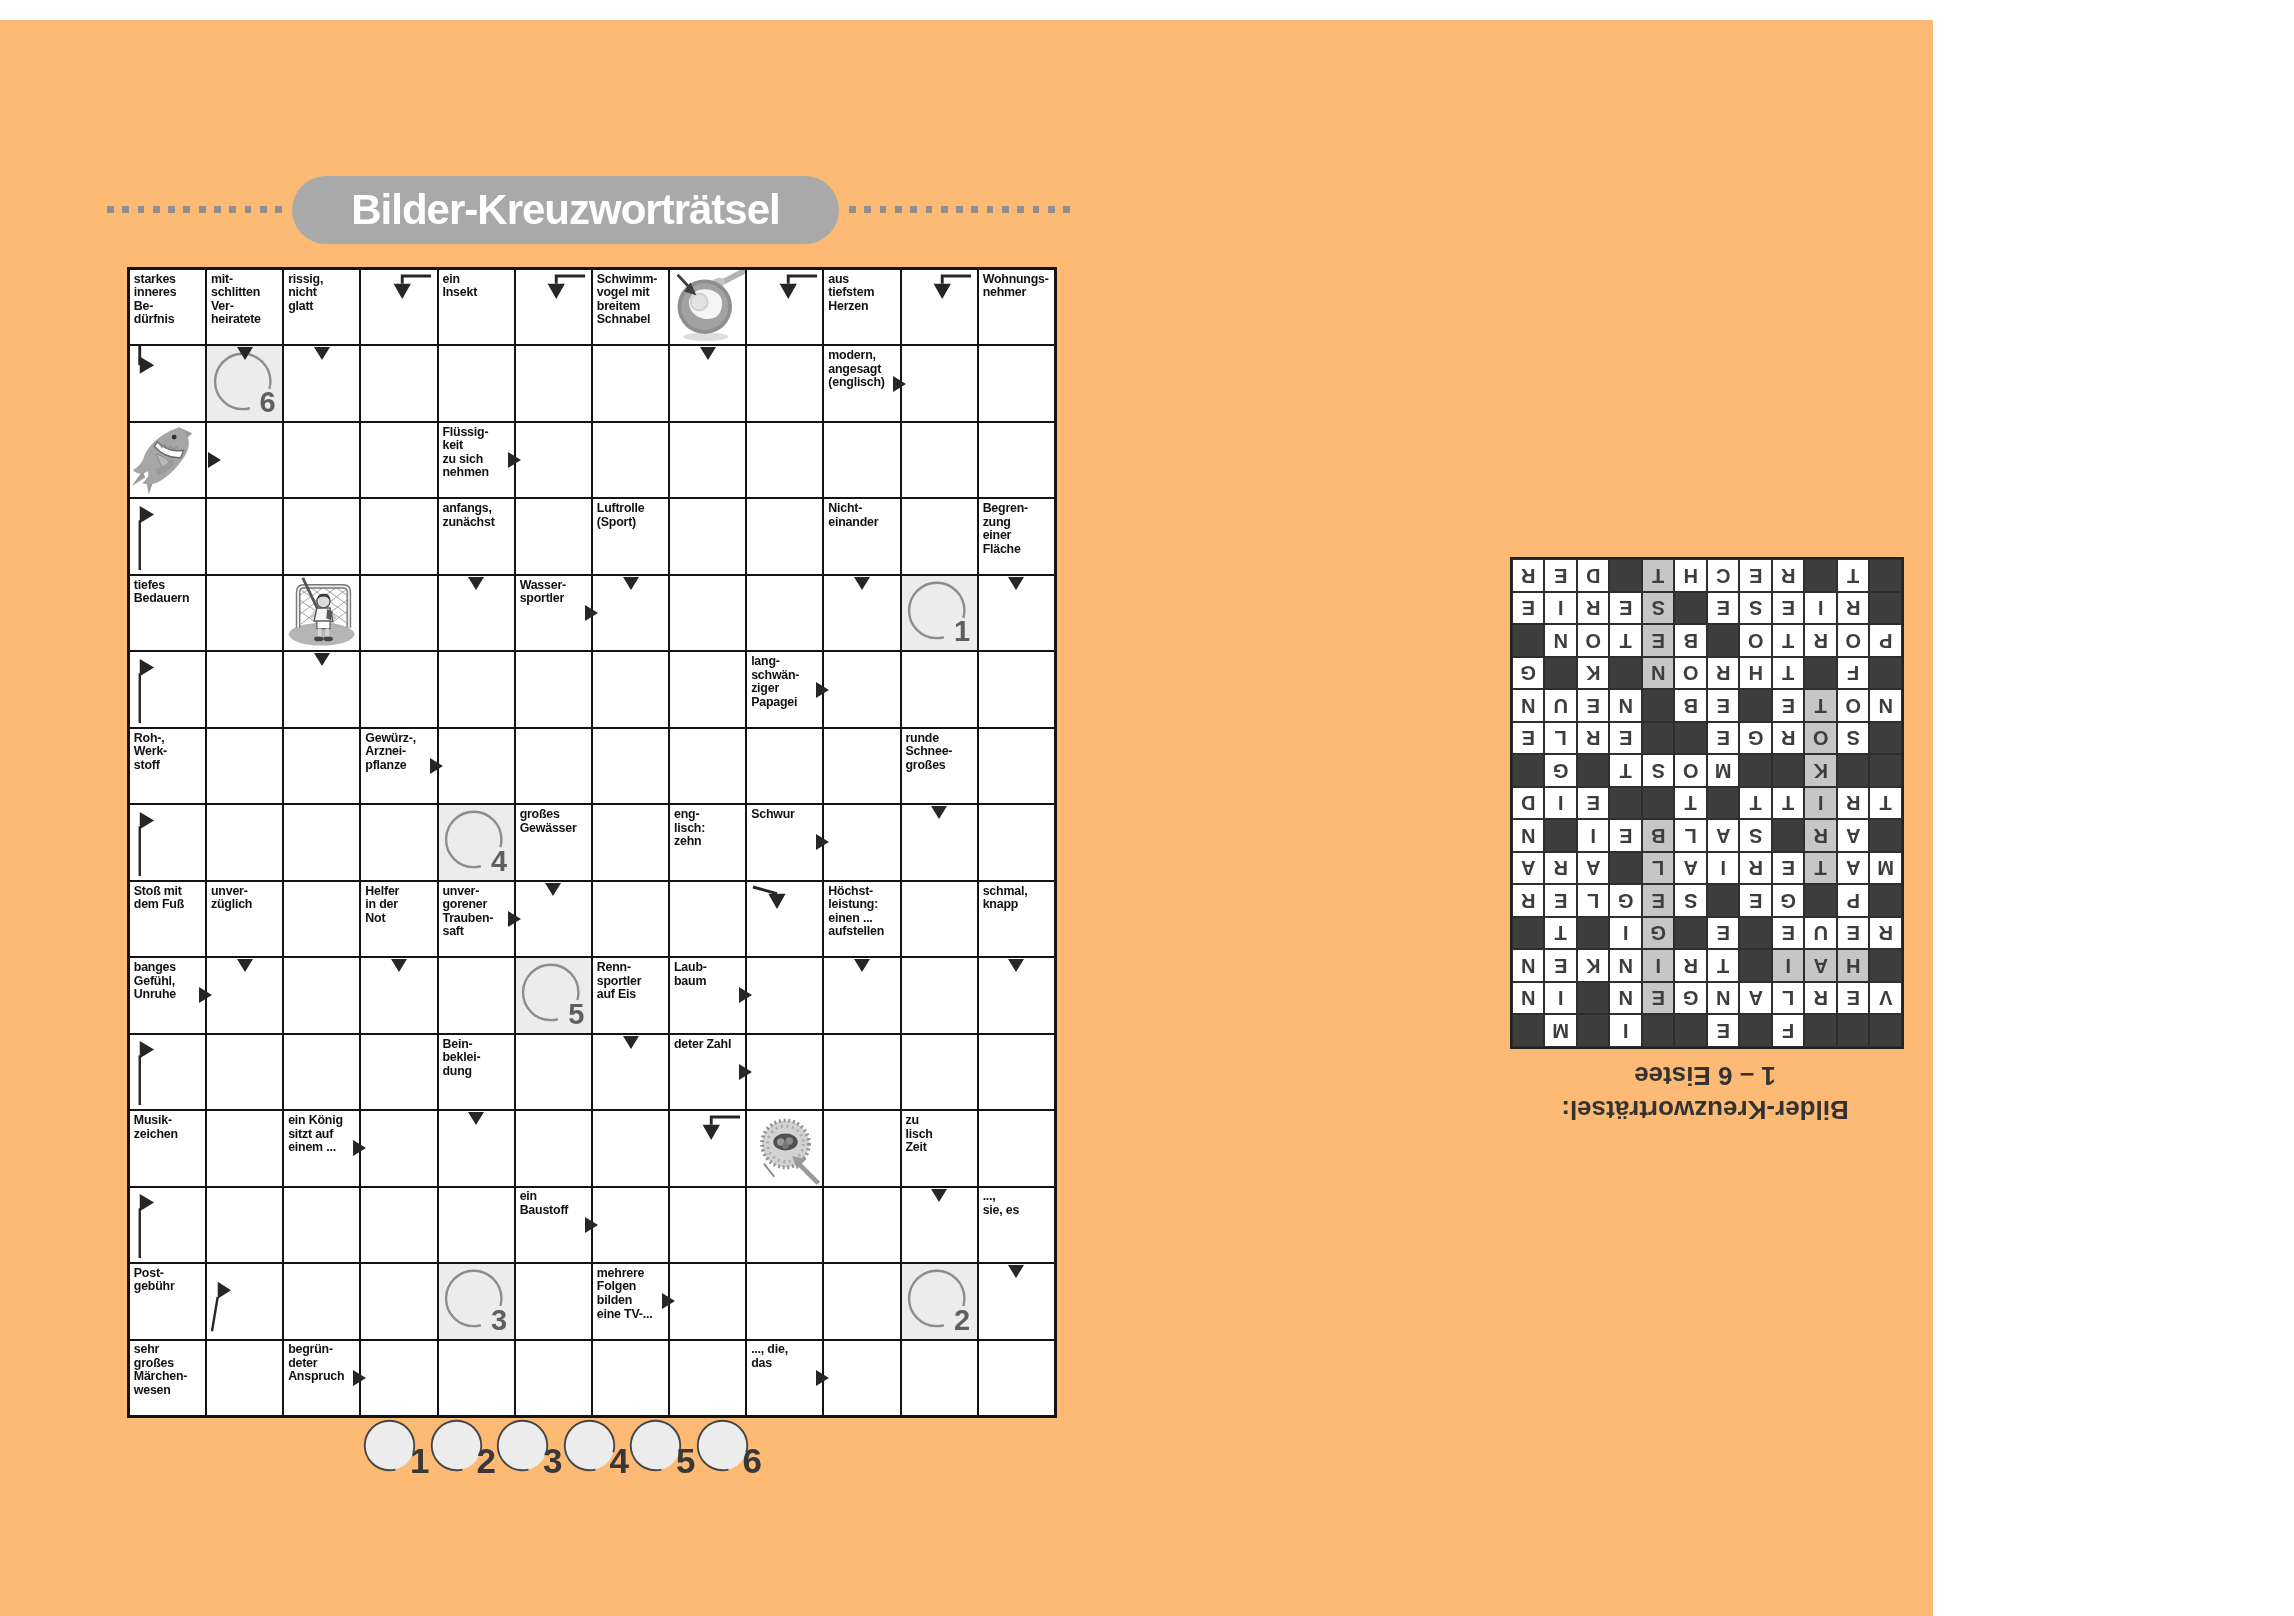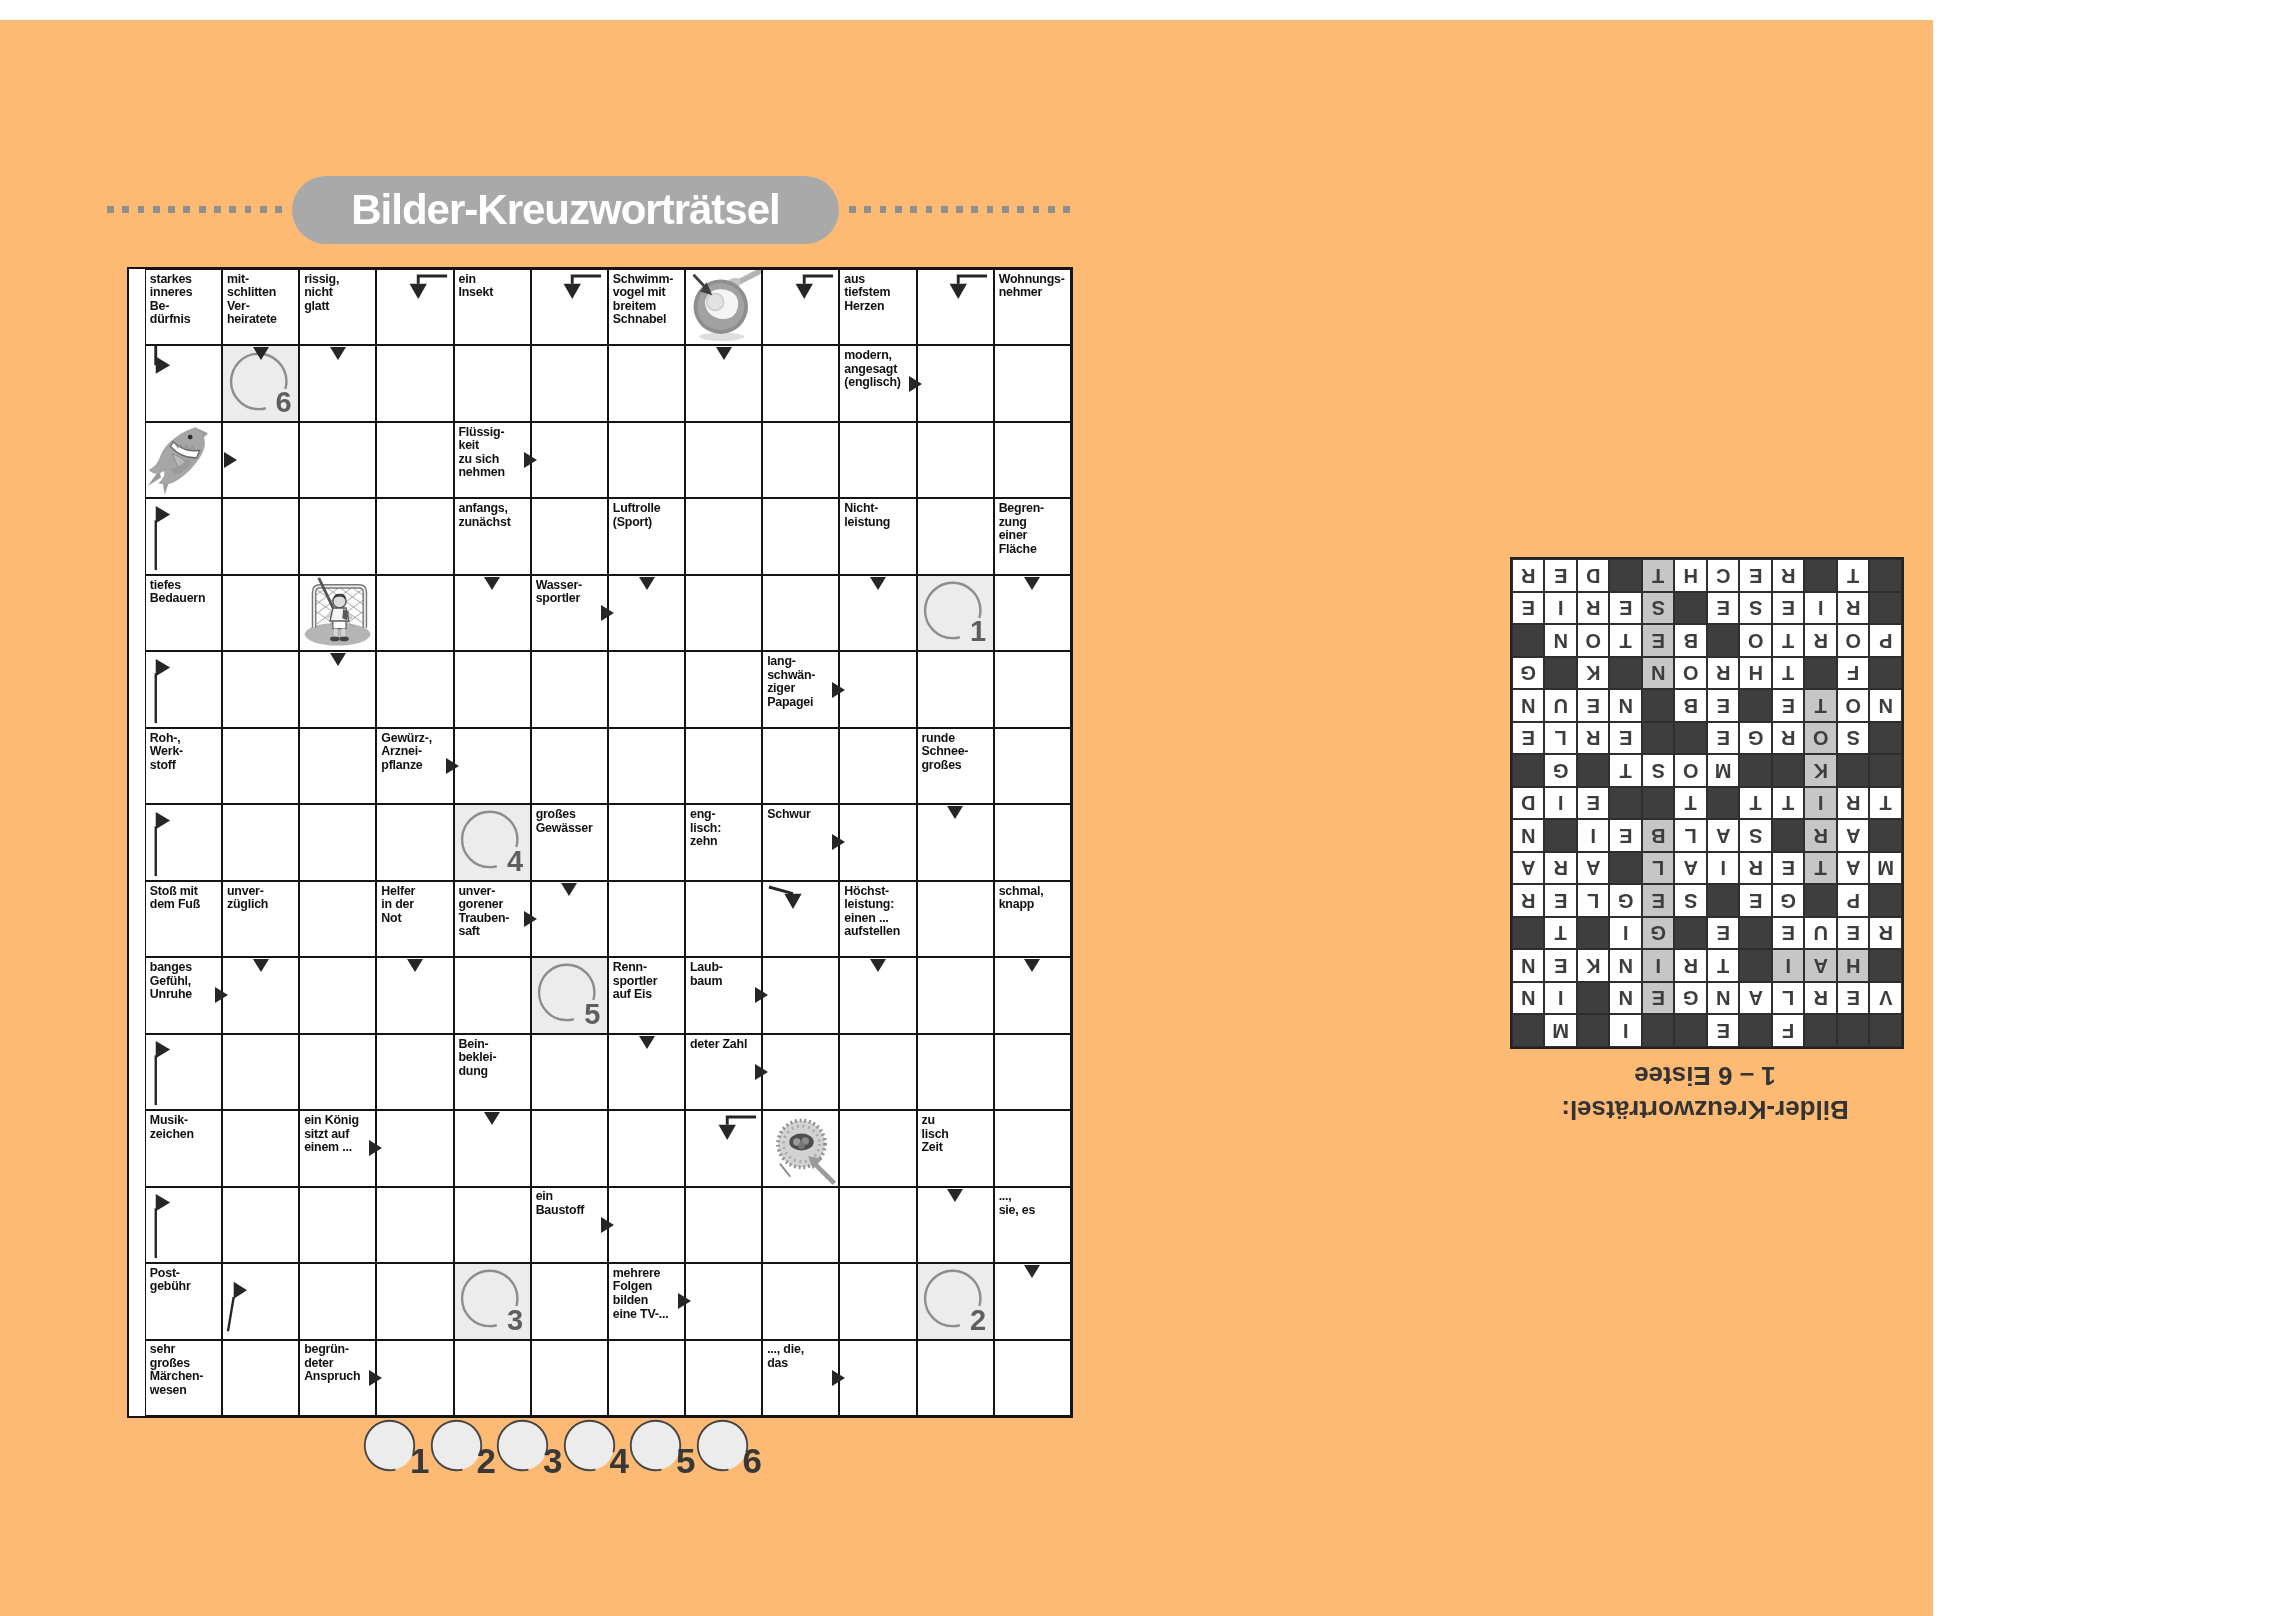--- a/index.html
+++ b/index.html
@@ -9,21 +9,21 @@
   .dots{position:absolute;top:186px;height:6.7px;
         background:repeating-linear-gradient(90deg,#8f8f8f 0 6.7px,transparent 6.7px 15.3px);}
   .dots-left{left:107px;width:177px;}
   .dots-right{left:849px;width:222px;}
   .pill{position:absolute;left:292px;top:156px;width:547px;height:68px;background:#a9a9a9;
         border-radius:34px;display:flex;align-items:center;justify-content:center;}
   .pill span{color:#fff;font-weight:bold;font-size:42px;letter-spacing:-1px;}
   
   .grid{position:absolute;left:127px;top:247px;width:926px;height:1147px;
         display:grid;grid-template-columns:repeat(12,1fr);grid-template-rows:repeat(15,1fr);
-        border:2.9px solid #141414;background:#fff;padding-left:16px;}
+        border:2.9px solid #141414;background:#fff;}
   .cell{position:relative;border:1px solid #141414;background:#fff;}
   .clue-text{padding:2.9px 1.9px 0 3.8px;font-size:12.4px;font-weight:bold;line-height:1.09;
              letter-spacing:-0.2px;color:#111;white-space:pre-line;}
   .circle-cell{background:#ececec;}
   .circle-cell svg{position:absolute;left:50%;top:50%;transform:translate(-52%,-54%);}
   .cellnum{position:absolute;right:6.7px;bottom:1.9px;font-size:29px;font-weight:bold;color:#5f5f5f;}
   .arr-down{position:absolute;top:1px;left:50%;transform:translateX(-50%);width:0;height:0;
             border-left:8.6px solid transparent;border-right:8.6px solid transparent;
             border-top:13.4px solid #262626;}
   .arr-right{position:absolute;left:1px;top:50%;transform:translateY(-50%);width:0;height:0;
@@ -215,21 +215,21 @@
       </div>
       <div class="cell"></div>
       <div class="cell">
         <div class="clue-text">Luftrolle
 (Sport)</div>
       </div>
       <div class="cell"></div>
       <div class="cell"></div>
       <div class="cell">
         <div class="clue-text">Nicht-
-leistung</div>
+einander</div>
       </div>
       <div class="cell"></div>
       <div class="cell">
         <div class="clue-text">Begren-
 zung
 einer
 Fläche</div>
       </div>
       <div class="cell">
         <div class="clue-text">tiefes

